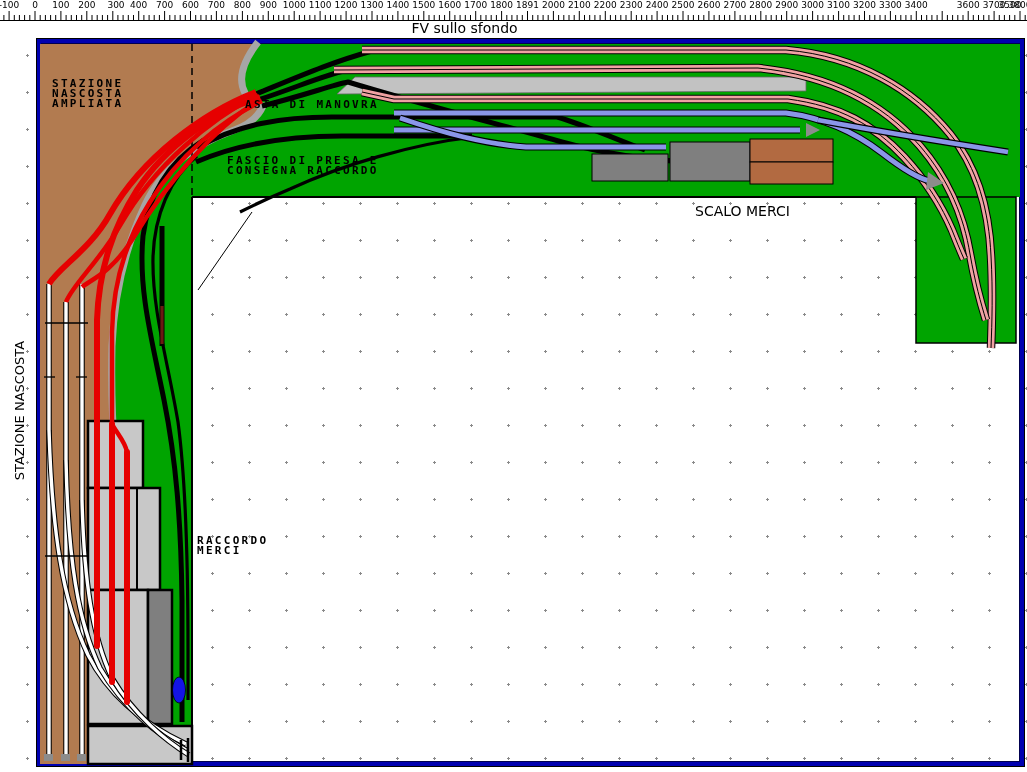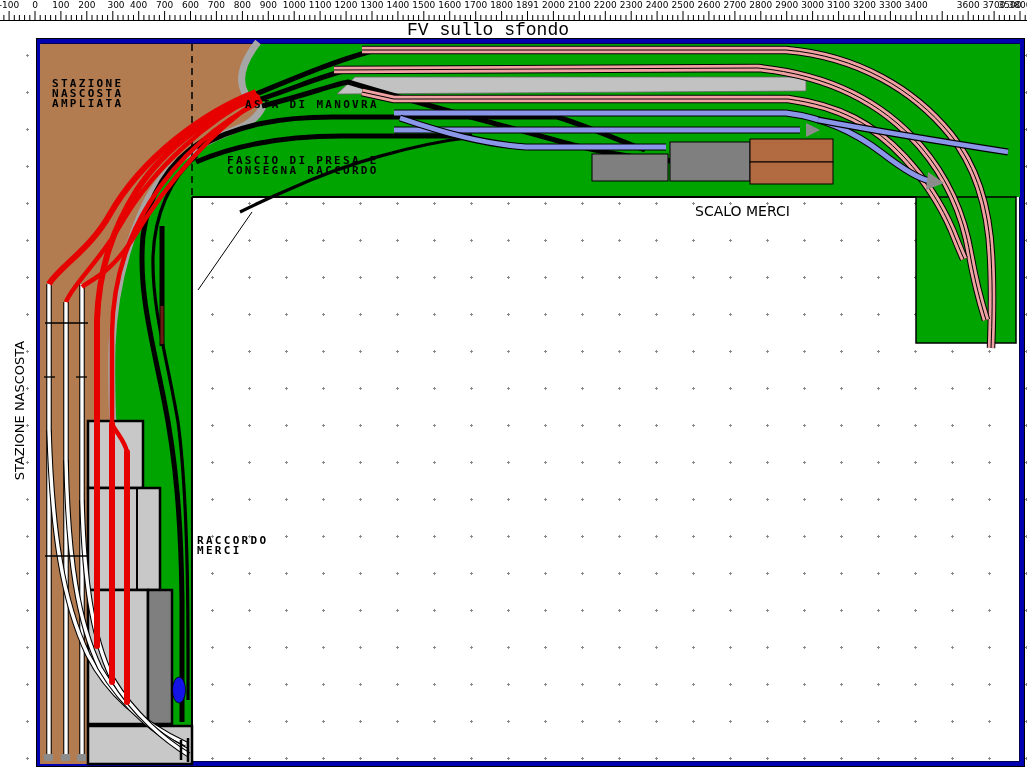--- a/index.html
+++ b/index.html
@@ -147,21 +147,21 @@
       <polygon points="806,123 820,130 806,137" fill="#8C8C8C"></polygon>
       <polygon points="928,172 944,183 926,190" fill="#8C8C8C"></polygon>
       <rect x="44" y="754" width="9" height="7" fill="#8C8C8C"></rect>
       <rect x="61" y="754" width="9" height="7" fill="#8C8C8C"></rect>
       <rect x="77" y="754" width="9" height="7" fill="#8C8C8C"></rect>
       <path d="M181,740 L181,760" fill="none" stroke="#000000" stroke-width="2.5"></path>
       <path d="M188,738 L188,762" fill="none" stroke="#000000" stroke-width="2.5"></path>
       <ellipse cx="179" cy="690" rx="6.5" ry="13" fill="#1414E6" stroke="#000000" stroke-width="0.8"></ellipse>
     </svg>
   <div id="labels">
-      <div class="lbl ui" style="left: 407px; top: 20px; width: 115px; text-align: center; font-size: 18px; font-family: Liberation Mono, monospace;">FV sullo sfondo</div>
+      <div class="lbl ui" style="left: 407px; top: 20px; width: 115px; text-align: center; font-size: 14px;">FV sullo sfondo</div>
       <div class="lbl ui" style="left: 695px; top: 203px; font-size: 14px;">SCALO MERCI</div>
       <div class="lbl pixel" style="left: 52px; top: 79px;">STAZIONE
 NASCOSTA
 AMPLIATA</div>
       <div class="lbl pixel" style="left: 245px; top: 100px;">ASTA DI MANOVRA</div>
       <div class="lbl pixel" style="left: 227px; top: 156px;">FASCIO DI PRESA E
 CONSEGNA RACCORDO</div>
       <div class="lbl pixel" style="left: 197px; top: 536px;">RACCORDO
 MERCI</div>
       <div class="lbl ui" style="left: -66px; top: 403px; width: 170px; text-align: center; font-size: 13px; transform: rotate(-90deg);">STAZIONE NASCOSTA</div>

